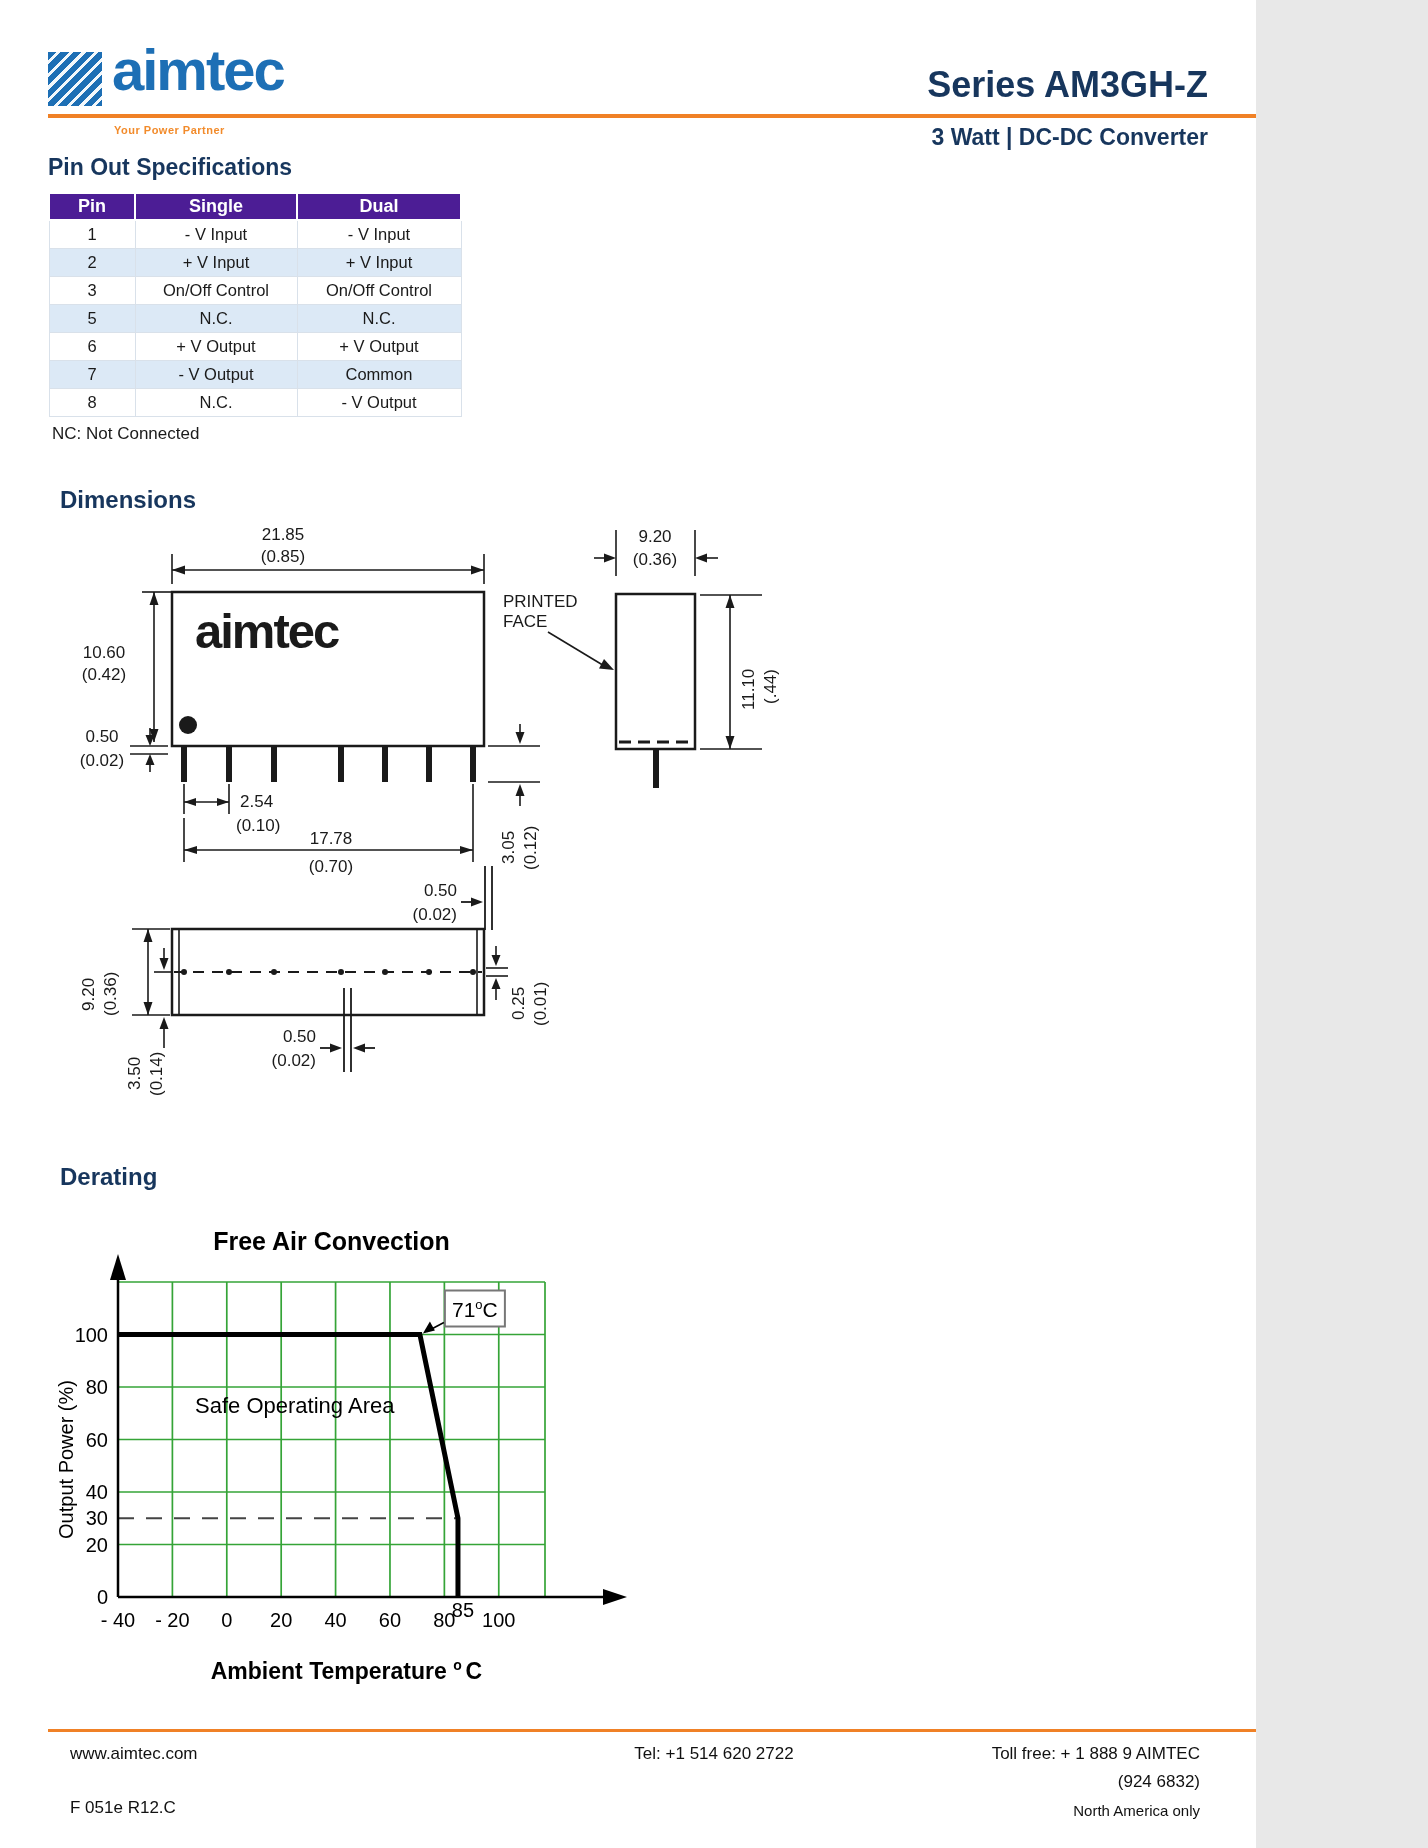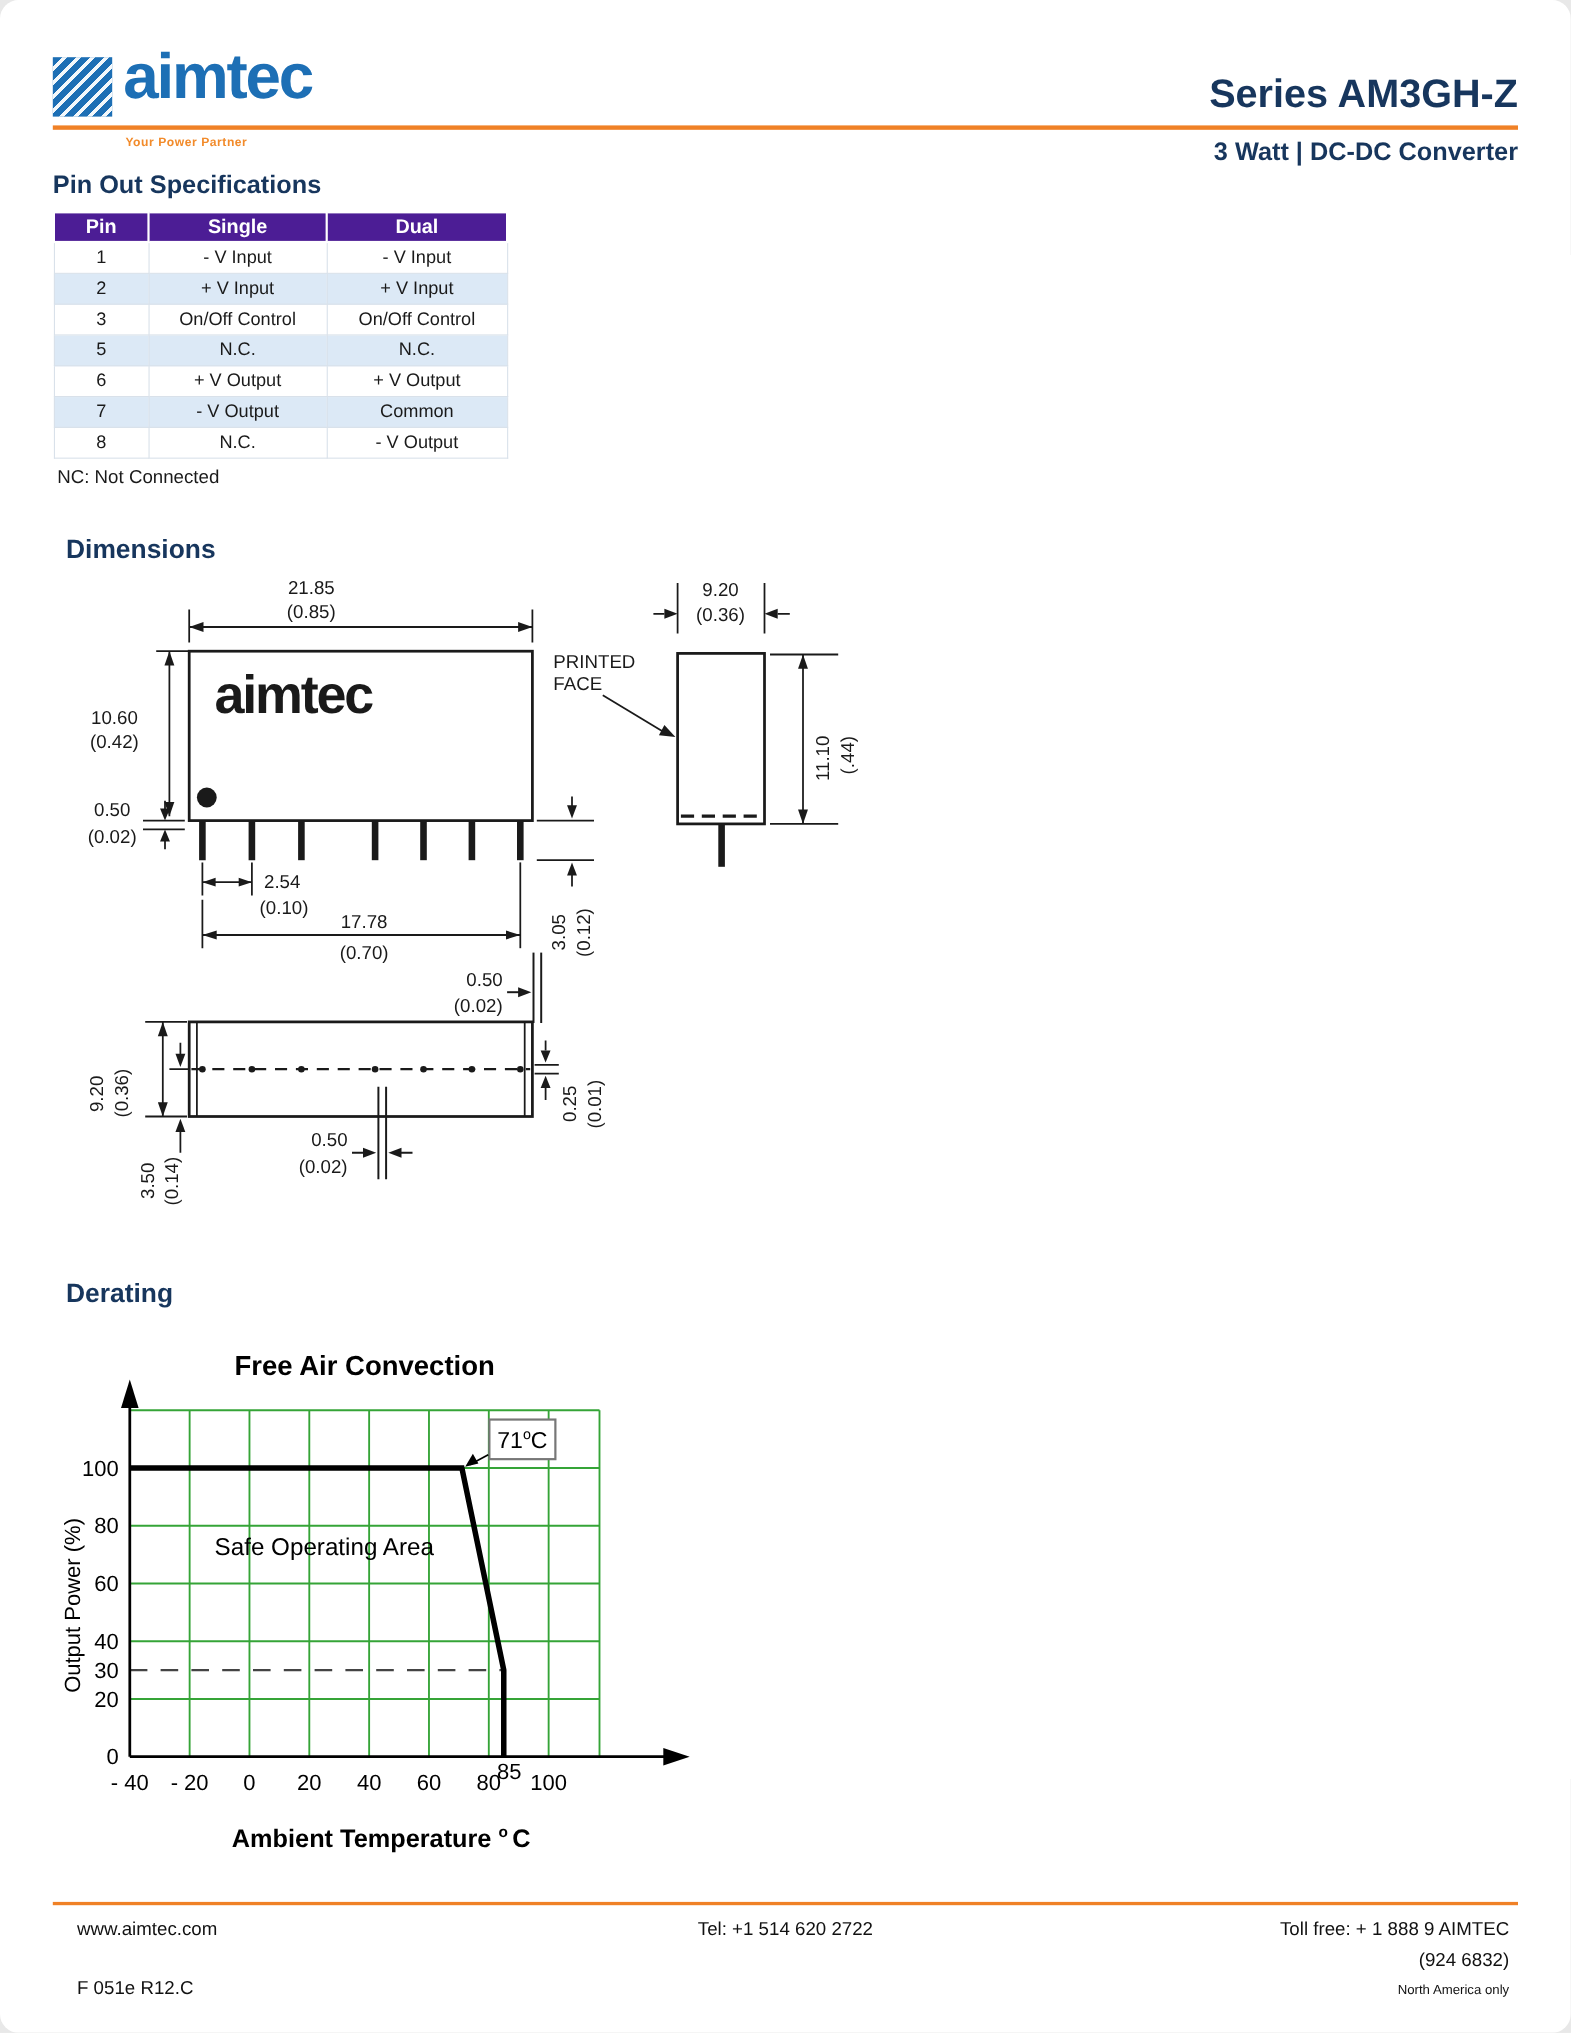--- a/index.html
+++ b/index.html
@@ -1,17 +1,17 @@
 <!DOCTYPE html>
 <html><head>
 <meta charset="utf-8">
 <style>
   html,body{margin:0;padding:0;background:#e8e8e8;}
-  #page{position:relative;width:1428px;height:1848px;background:#ffffff;
-        font-family:"Liberation Sans", sans-serif;color:#1a1a1a;overflow:hidden;border-radius:17px;}
+  #page{position:relative;width:1256px;height:1848px;background:#ffffff;
+        font-family:"Liberation Sans", sans-serif;color:#1a1a1a;overflow:hidden;}
   .abs{position:absolute;}
 
   
   #logo-square{left:48px;top:52px;width:54px;height:54px;background:#1d6fb5;
     background-image:repeating-linear-gradient(135deg, rgba(255,255,255,0) 0 6px, rgba(255,255,255,.95) 6px 9px);}
   #logo-text{left:112px;top:36px;font-size:58px;font-weight:bold;color:#1d6fb5;letter-spacing:-2px;}
   #orange-rule-top{left:48px;top:114px;width:1332px;height:4px;background:#f08126;}
   #tagline{left:114px;top:124px;font-size:11px;font-weight:bold;color:#f28b2b;letter-spacing:.5px;}
   #series-title{right:48px;top:64px;font-size:36px;font-weight:bold;color:#17365d;}
   #series-subtitle{right:48px;top:124px;font-size:23px;font-weight:bold;color:#17365d;}
@@ -39,21 +39,21 @@
 
   
   #orange-rule-bottom{left:48px;top:1729px;width:1332px;height:3px;background:#f08126;}
   .footer-text{font-size:17px;color:#111;}
   #footer-web{left:70px;top:1744px;}
   #footer-tel{left:0;top:1744px;width:1428px;text-align:center;}
   #footer-toll{right:56px;top:1744px;text-align:right;}
   #footer-toll2{right:56px;top:1772px;text-align:right;}
   #footer-doc{left:70px;top:1798px;}
   #footer-page{left:0;top:1798px;width:1428px;text-align:center;}
-  #footer-region{right:56px;top:1802px;font-size:12px;text-align:right;}
+  #footer-region{right:56px;top:1802px;font-size:15px;text-align:right;}
 </style>
 </head>
 <body>
 
 <div id="page">
 
   <div class="abs" id="logo-square"></div>
   <div class="abs" id="logo-text">aimtec</div>
   <div class="abs" id="orange-rule-top"></div>
   <div class="abs" id="tagline">Your Power Partner</div>

